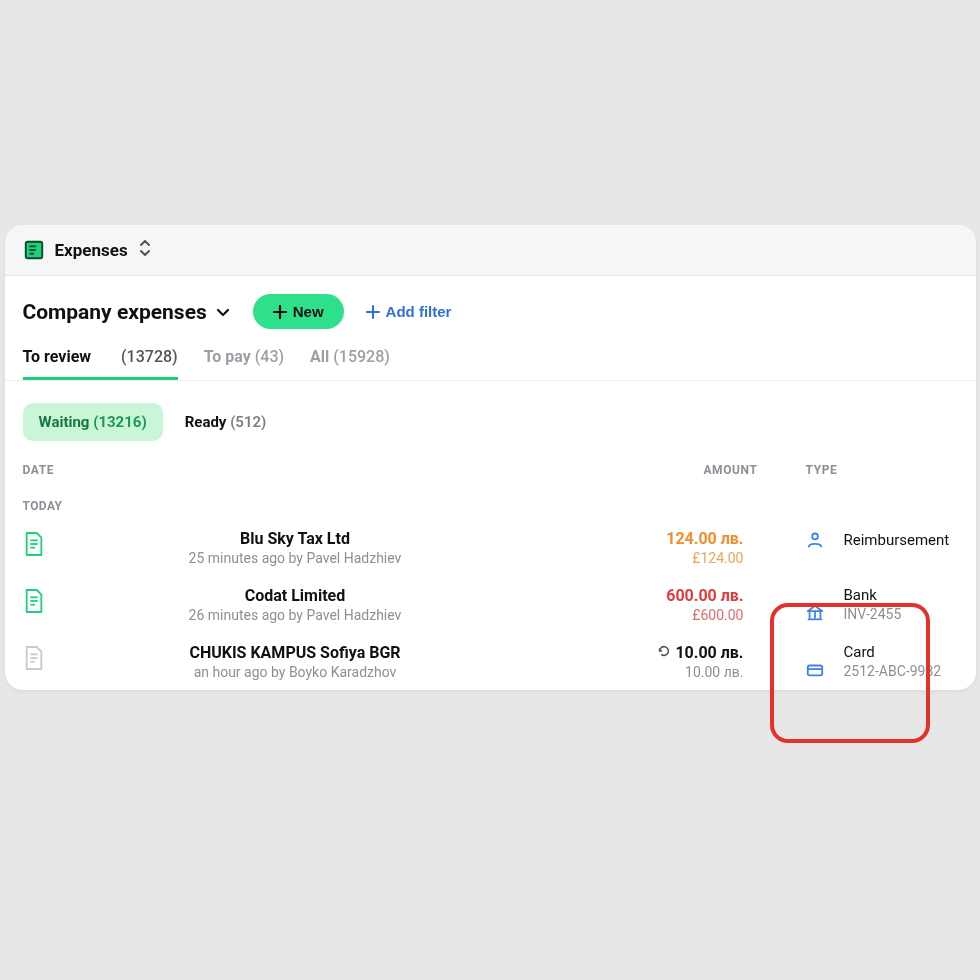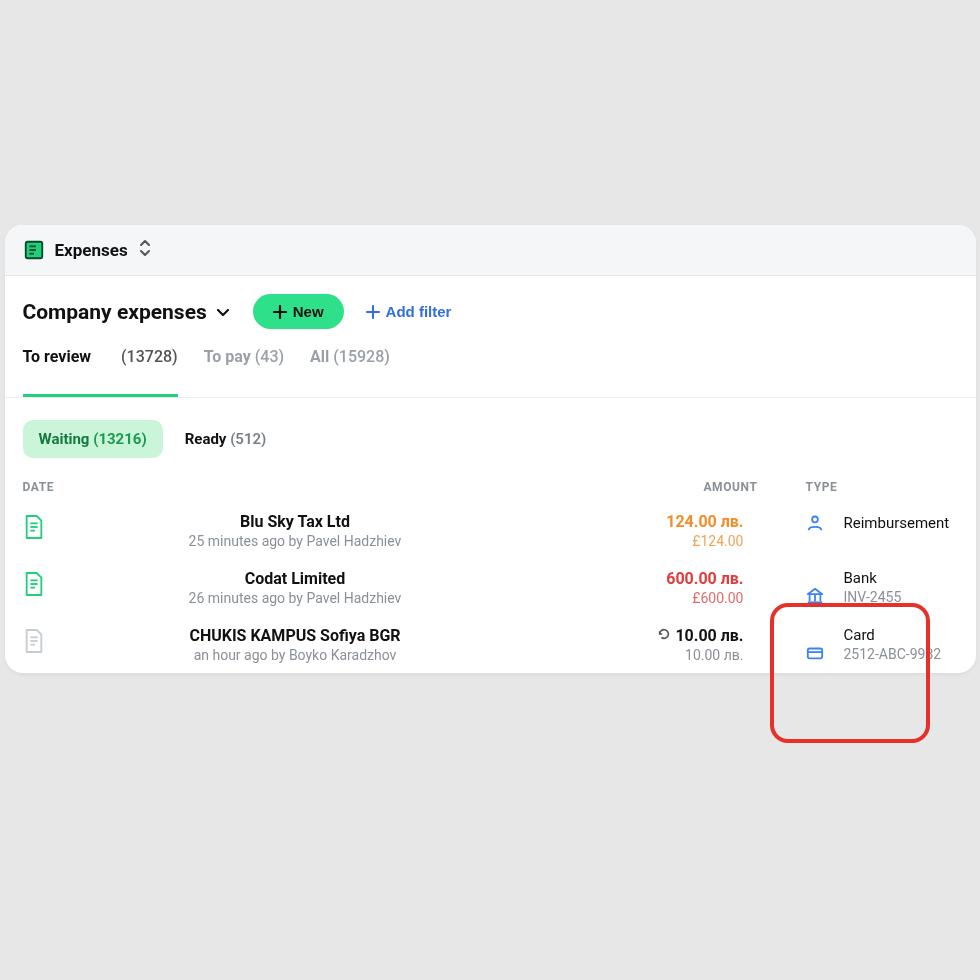--- a/index.html
+++ b/index.html
@@ -81,21 +81,21 @@
     border: none;
     cursor: pointer;
   }
   .tabs {
     display: flex;
     gap: 26px;
     padding: 18px 18px 0 18px;
     border-bottom: 1px solid #eee;
   }
   .tab {
-    padding-bottom: 28px;
+    padding-bottom: 11px;
     cursor: pointer;
     font-size: 16px;
     font-weight: 700;
     color: #9aa0a6;
     display: flex;
     align-items: baseline;
     gap: 4px;
   }
   .tab.active {
     color: #111;
@@ -253,20 +253,21 @@
       <span>Ready</span>
       <span class="pc">(512)</span>
     </div>
   </div>
 
   <div class="columns">
     <div class="col-date">DATE</div>
     <div class="col-amount">AMOUNT</div>
     <div class="col-type">TYPE</div>
   </div>
+  <div class="section-label">TODAY</div>
 
   <div id="rows-container">
       <div class="row">
     <span class="row-icon"><svg viewBox="0 0 24 28" width="22" height="26">
     <path d="M4 2 H15 L20 7 V26 H4 Z" fill="none" stroke="#1fcf7c" stroke-width="2" stroke-linejoin="round"></path>
     <line x1="8" y1="10" x2="16" y2="10" stroke="#1fcf7c" stroke-width="2"></line>
     <line x1="8" y1="14" x2="16" y2="14" stroke="#1fcf7c" stroke-width="2"></line>
     <line x1="8" y1="18" x2="13" y2="18" stroke="#1fcf7c" stroke-width="2"></line>
   </svg></span>
     <div class="row-main">

